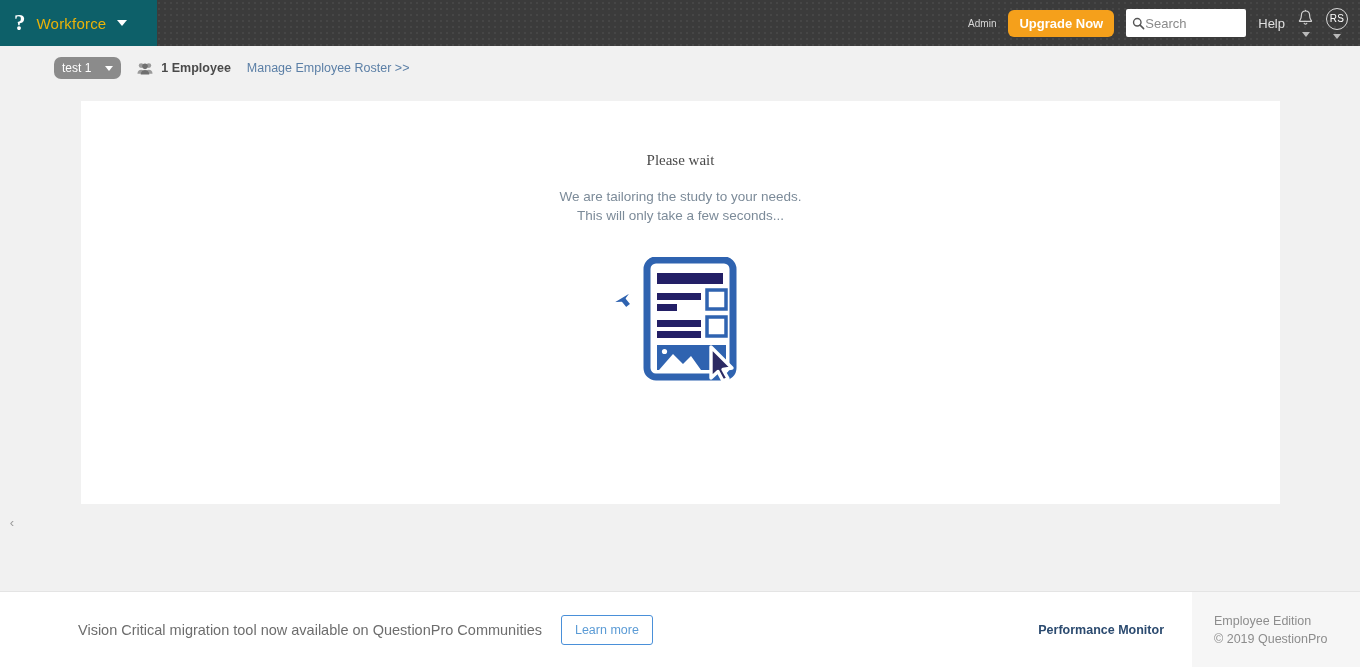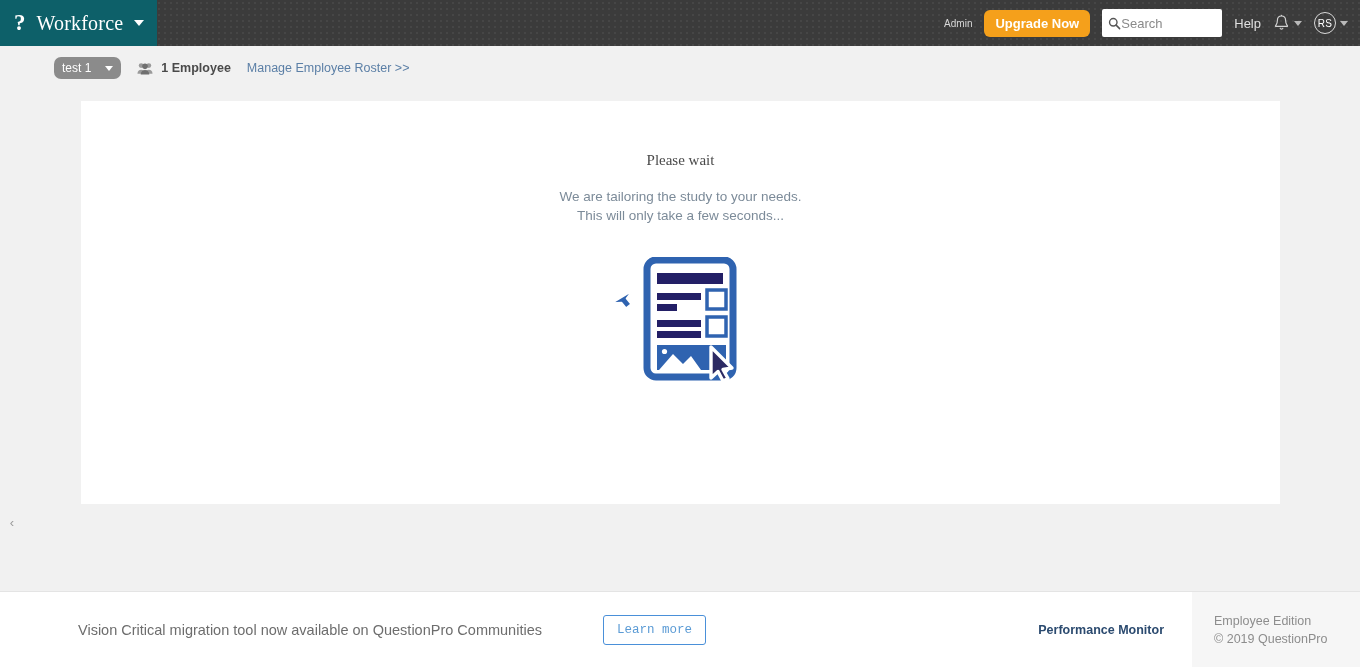--- a/index.html
+++ b/index.html
@@ -21,21 +21,21 @@
   }
   .logo-block {
     width: 157px; height: 46px; background: #0d6069;
     display: flex; align-items: center; gap: 11px; padding-left: 14px;
     flex: 0 0 auto;
   }
   .logo-mark {
     font-size: 23px; color: #ffffff; font-weight: bold; line-height: 1;
     font-family: "Liberation Serif", serif; transform: translateY(-1px);
   }
-  .logo-text { color: #ffffff; font-size: 20px; letter-spacing: .2px; font-family: Liberation Serif, serif; }
+  .logo-text { color: #eab308; font-size: 15px; letter-spacing: .2px; }
   .caret-down {
     width: 0; height: 0; border-left: 5px solid transparent;
     border-right: 5px solid transparent; border-top: 6px solid #ffffff;
     display: inline-block;
   }
   .caret-sm {
     width: 0; height: 0; border-left: 4px solid transparent;
     border-right: 4px solid transparent; border-top: 5px solid #b9b9b9;
     display: inline-block;
   }
@@ -52,21 +52,21 @@
   .search-wrap {
     width: 120px; height: 28px; background: #ffffff; border-radius: 2px;
     display: flex; align-items: center; padding: 0 6px; gap: 0;
   }
   .search-input {
     border: none; outline: none; font-size: 13px; color: #666;
     width: 92px; font-family: "Liberation Sans", sans-serif; background: transparent;
   }
   .search-input::placeholder { color: #8a8a8a; }
   .help-link { color: #e0e0e0; font-size: 13px; cursor: pointer; }
-  .icon-group { display: flex; align-items: center; gap: 4px; cursor: pointer; }
+  .icon-group { display: flex; align-items: center; gap: 4px; cursor: pointer; flex-direction: column; }
   .avatar-circle {
     width: 22px; height: 22px; border-radius: 50%; border: 1.5px solid #d9d9d9;
     color: #ffffff; font-size: 10px; display: flex; align-items: center;
     justify-content: center; letter-spacing: .3px;
   }
 
   
   .subbar {
     position: absolute; left: 0; top: 46px; width: 1360px; height: 44px;
     display: flex; align-items: center; padding-left: 54px; gap: 16px;
@@ -108,22 +108,21 @@
     background: #ffffff; border-top: 1px solid #e4e4e4;
     display: flex; align-items: center;
   }
   .footer-promo {
     display: flex; align-items: center; gap: 19px; padding-left: 78px;
   }
   .promo-text { color: #6d6d6d; font-size: 14.5px; }
   .learn-btn {
     border: 1px solid #4a90d9; color: #5b9bd5; background: #ffffff;
     border-radius: 3px; font-size: 12.5px; padding: 7px 13px; cursor: pointer;
-    font-family: Liberation Mono, monospace;
-    margin-left: 42px;
+    font-family: Liberation Sans, sans-serif;
   }
   .perf-link {
     margin-left: auto; color: #2b4a6f; font-size: 12.5px; font-weight: bold;
     cursor: pointer;
   }
   .edition-box {
     width: 168px; height: 76px; background: #f6f6f6; margin-left: 28px;
     display: flex; flex-direction: column; justify-content: center;
     padding-left: 22px; gap: 4px;
   }

